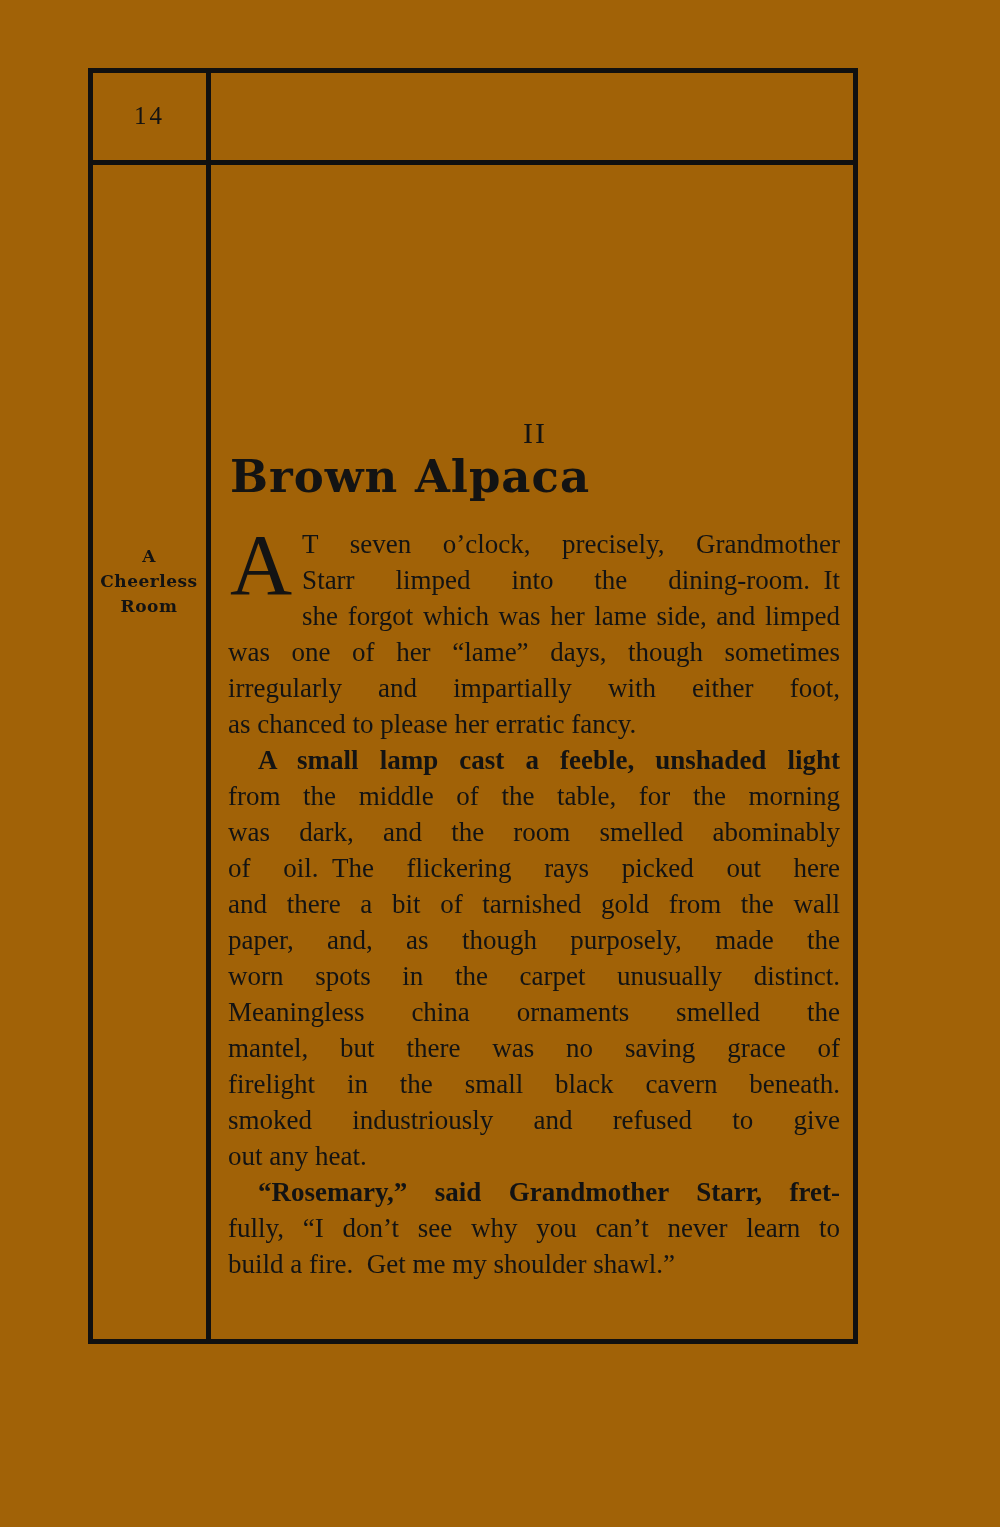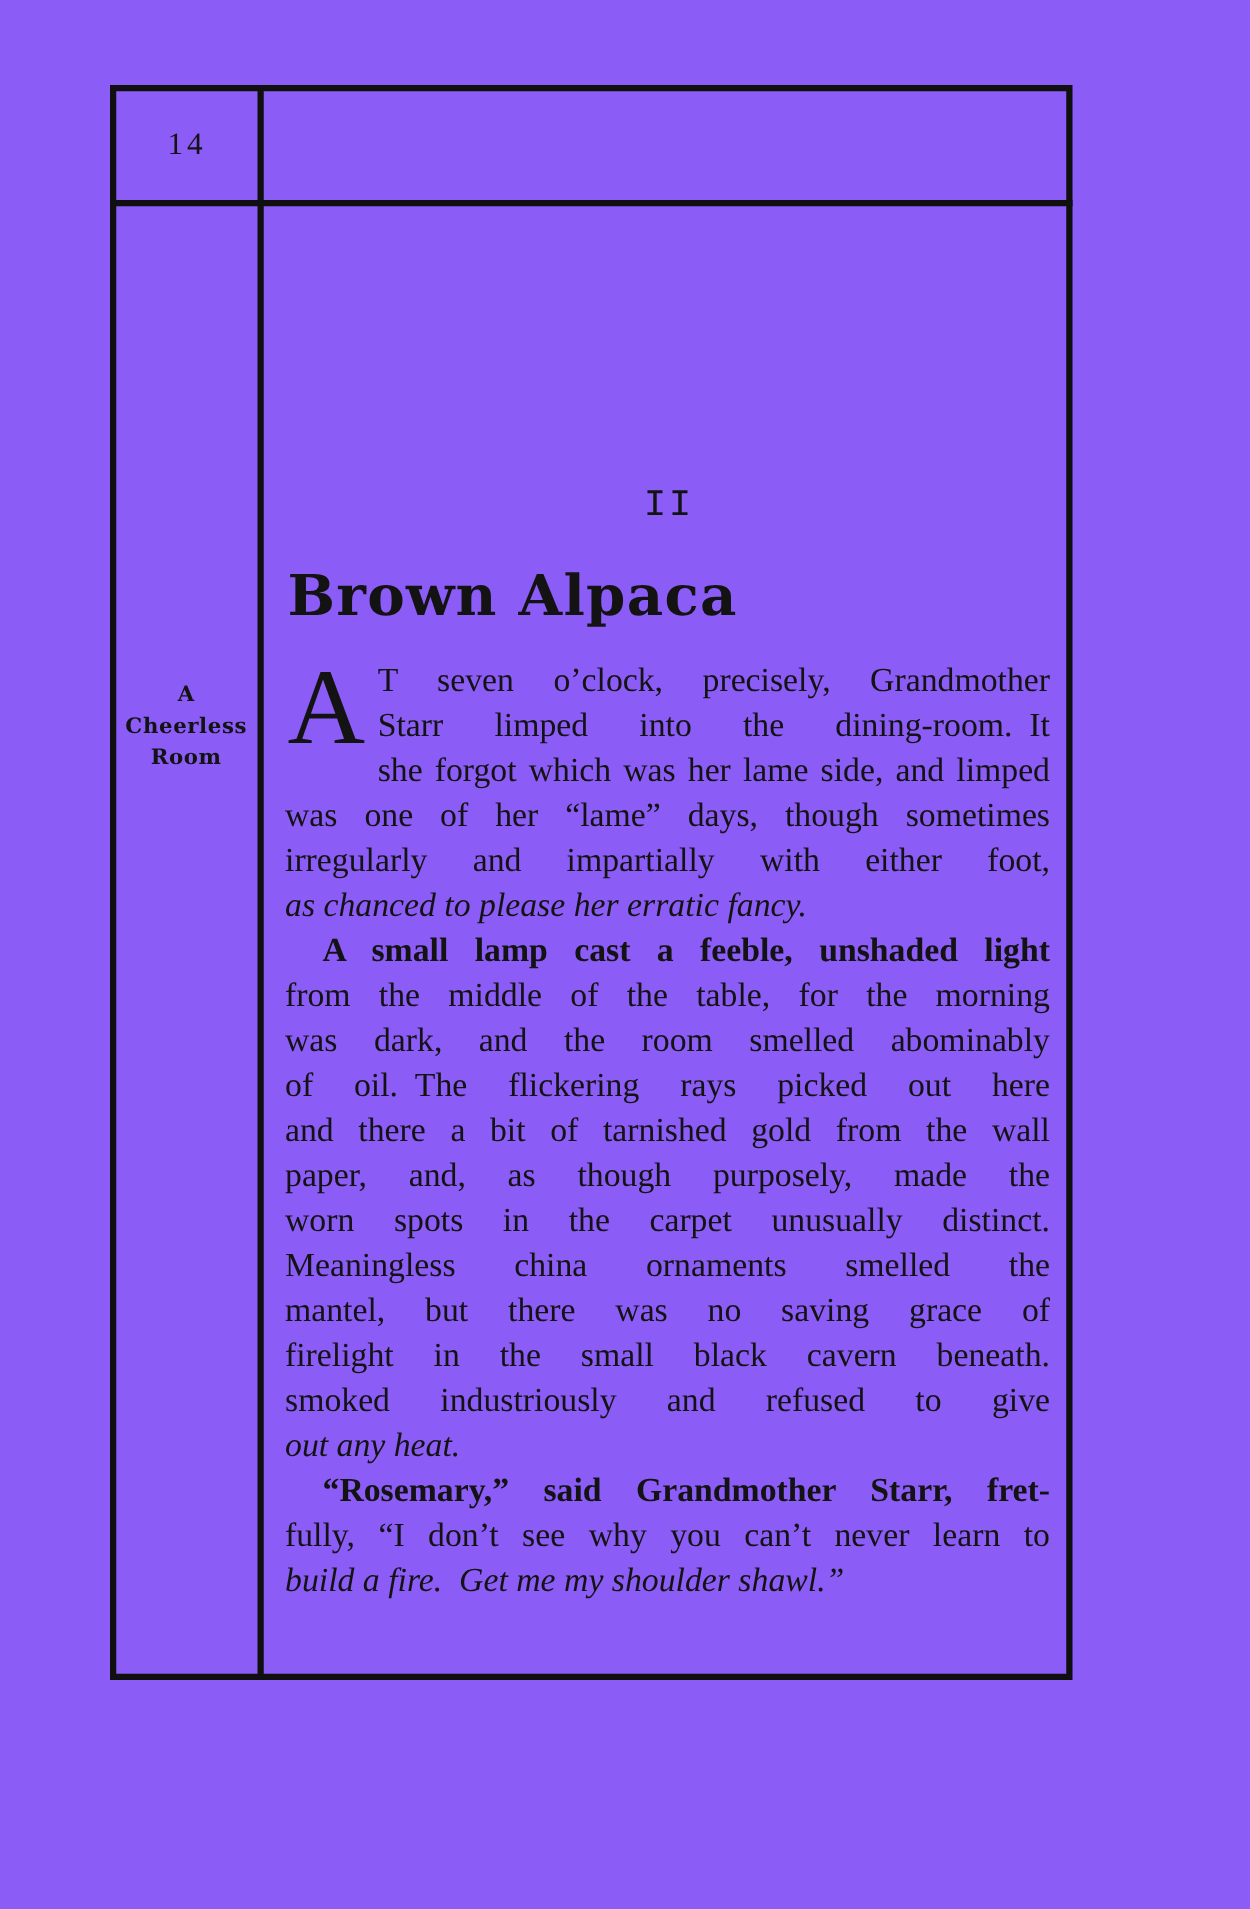--- a/index.html
+++ b/index.html
@@ -4,21 +4,21 @@
 <style>
   html, body {
     margin: 0;
     padding: 0;
     background: #ffffff;
   }
   .page {
     position: relative;
     width: 1000px;
     height: 1527px;
-    background: #8b5cf6;
+    background: #a16207;
     color: #131313;
     font-family: "Liberation Serif", serif;
     overflow: hidden;
   }
   
   .frame {
     position: absolute;
     left: 88px;
     top: 68px;
     width: 770px;
@@ -65,26 +65,26 @@
     top: 544px;
     width: 112px;
     text-align: center;
     font-size: 17px;
     line-height: 25px;
     letter-spacing: 0.5px;
   }
   .chapnum {
     position: absolute;
     left: 230px;
-    top: 388px;
+    top: 416px;
     width: 610px;
     text-align: center;
     font-size: 30px;
     letter-spacing: 2px;
-    font-family: Liberation Mono, monospace;
+    font-family: Liberation Serif, serif;
   }
   .chaptitle {
     position: absolute;
     left: 230px;
     top: 450px;
     width: 610px;
     text-align: left;
     font-size: 45px;
     letter-spacing: 1px;
   }
@@ -97,21 +97,20 @@
     line-height: 36px;
   }
   .para { margin: 0; }
   .line {
     text-align: justify;
     text-align-last: justify;
     height: 36px;
   }
   .line.last {
     text-align-last: left;
-    font-style: italic;
   }
   .line.indent {
     text-indent: 30px;
     font-weight: bold;
   }
   .dropcap {
     float: left;
     font-size: 86px;
     line-height: 72px;
     height: 72px;

